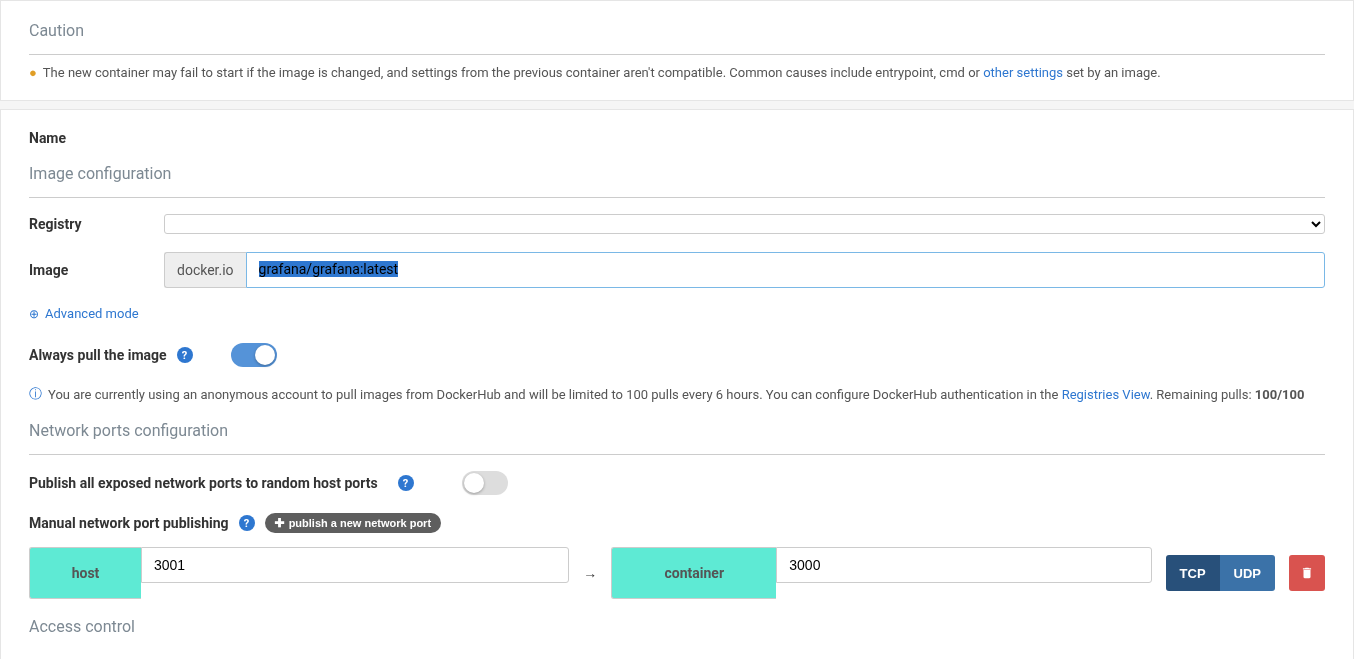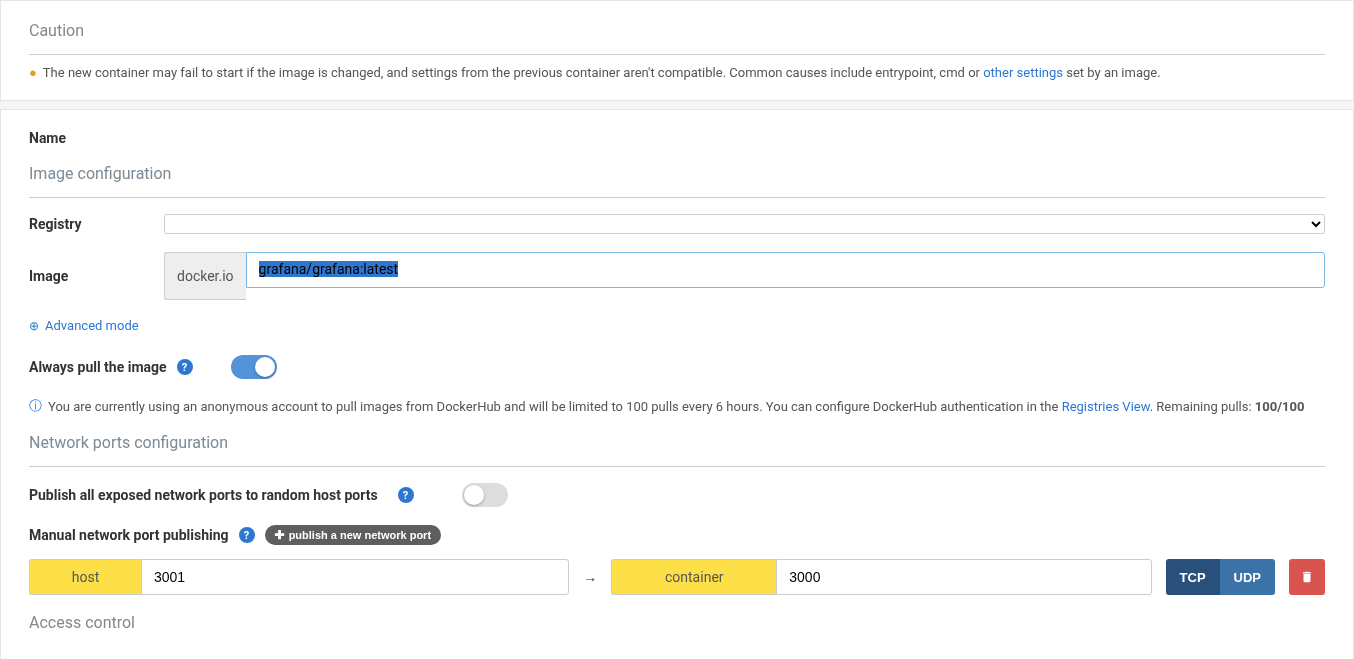--- a/index.html
+++ b/index.html
@@ -7,39 +7,39 @@
 .panel { background: #fff; border: 1px solid #e5e5e5; margin-bottom: 8px; padding: 20px 28px; }
 .section-title { font-size: 16px; color: #7d8993; margin-bottom: 8px; font-weight: 400; border-bottom: 1px solid #ccc; padding-bottom: 14px; }
 .caution-row { display: flex; align-items: center; gap: 6px; font-size: 13px; color: #555; margin-top: 10px; }
 .caution-icon { color: #e09e26; font-size: 13px; }
 .link { color: #2e77d0; cursor: pointer; }
 .form-row { display: flex; align-items: center; margin-bottom: 18px; }
 .form-label { width: 135px; font-weight: 700; font-size: 14px; color: #333; }
 .form-input { flex: 1; border: 1px solid #ccc; border-radius: 3px; padding: 8px 12px; font-size: 14px; background: #fff; height: 36px; }
 .form-select { flex: 1; border: 1px solid #ccc; border-radius: 3px; padding: 8px 12px; font-size: 14px; background: #fff; height: 20px; }
 .input-group { display: flex; flex: 1; }
-.input-addon { background: #eee; border: 1px solid #ccc; border-right: none; border-radius: 3px 0 0 3px; padding: 8px 12px; font-size: 14px; color: #555; height: 48px; display: flex; align-items: center; }
+.input-addon { background: #eee; border: 1px solid #ccc; border-right: none; border-radius: 3px 0 0 3px; padding: 8px 12px; font-size: 14px; color: #555; height: 36px; display: flex; align-items: center; }
 .input-main { flex: 1; border: 1px solid #7ab8e6; border-radius: 0 3px 3px 0; padding: 8px 12px; font-size: 14px; height: 36px; outline: none; }
 .input-main .sel { background: #2e77d0; color: #000000; }
 .advanced-row { display: flex; align-items: center; gap: 6px; color: #2e77d0; font-size: 13px; cursor: pointer; margin-bottom: 22px; }
 .globe-icon { font-size: 12px; }
 .toggle-row { display: flex; align-items: center; gap: 10px; margin-bottom: 18px; }
 .toggle-label { font-weight: 700; font-size: 14px; }
 .help-icon { width: 16px; height: 16px; border-radius: 50%; background: #2e77d0; color: #fff; font-size: 11px; font-weight: 700; display: inline-flex; align-items: center; justify-content: center; }
 .toggle { width: 46px; height: 24px; border-radius: 12px; background: #5593d8; position: relative; cursor: pointer; margin-left: 28px; }
 .toggle-knob { width: 20px; height: 20px; border-radius: 50%; background: #fff; position: absolute; top: 2px; right: 2px; box-shadow: 0 1px 3px rgba(0,0,0,0.3); }
 .toggle-off { background: #ddd; }
 .toggle-off .toggle-knob { left: 2px; right: auto; }
 .info-row { display: flex; align-items: center; gap: 6px; font-size: 13px; color: #555; margin-bottom: 18px; }
 .info-icon { color: #2e77d0; font-size: 13px; }
 .pill-btn { background: #5e5e5e; color: #fff; border: none; border-radius: 12px; padding: 3px 10px; font-size: 11px; font-weight: 700; cursor: pointer; display: inline-flex; align-items: center; gap: 4px; }
 .pill-plus { font-size: 12px; }
 .port-row { display: flex; align-items: center; gap: 14px; margin-bottom: 18px; }
 .port-group { display: flex; flex: 1; }
-.port-addon { background: #fde047; border: 1px solid #ccc; border-right: none; border-radius: 3px 0 0 3px; padding: 8px 12px; font-size: 14px; color: #555; height: 36px; display: flex; align-items: center; justify-content: center; min-width: 112px; }
+.port-addon { background: #5eead4; border: 1px solid #ccc; border-right: none; border-radius: 3px 0 0 3px; padding: 8px 12px; font-size: 14px; color: #555; height: 52px; display: flex; align-items: center; justify-content: center; min-width: 112px; font-weight: bold; }
 .port-addon-wide { min-width: 165px; }
 .port-input { flex: 1; border: 1px solid #ccc; border-radius: 0 3px 3px 0; padding: 8px 12px; font-size: 14px; height: 36px; }
 .arrow { color: #333; font-size: 14px; }
 .proto-group { display: flex; }
 .proto-btn { border: none; padding: 8px 14px; font-size: 13px; font-weight: 700; cursor: pointer; height: 36px; }
 .proto-tcp { background: #28507a; color: #fff; border-radius: 3px 0 0 3px; }
 .proto-udp { background: #3b72a8; color: #fff; border-radius: 0 3px 3px 0; }
 .delete-btn { background: #d9534f; color: #fff; border: none; border-radius: 3px; width: 36px; height: 36px; cursor: pointer; display: flex; align-items: center; justify-content: center; }
 .manual-row { display: flex; align-items: center; gap: 10px; margin-bottom: 14px; }
 </style>

